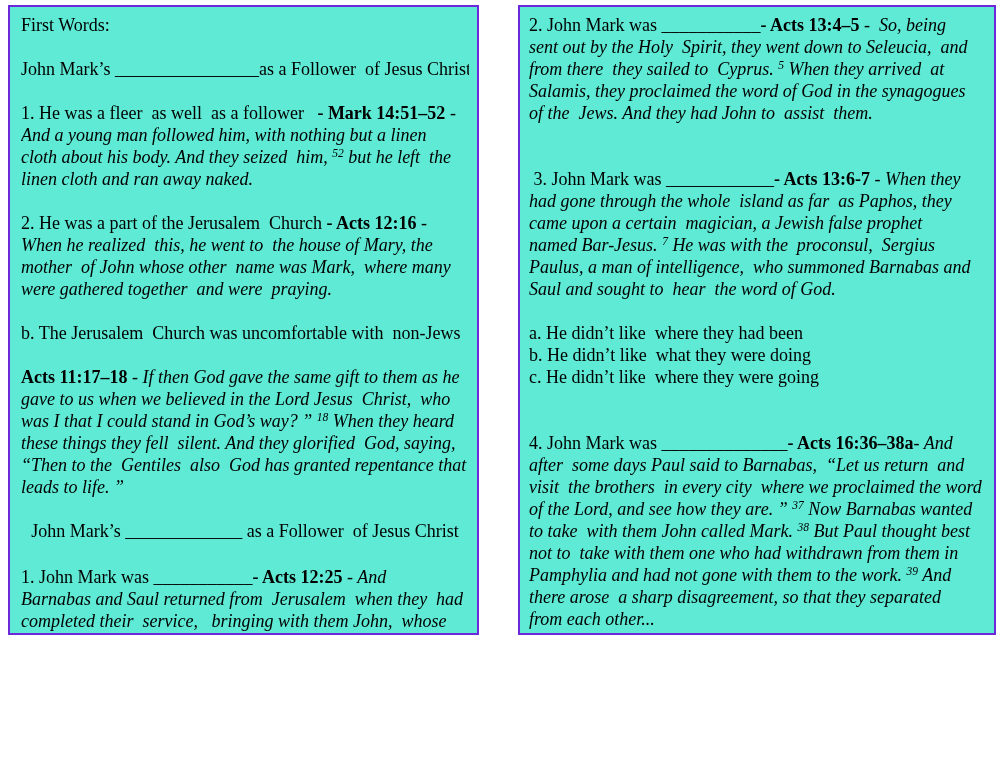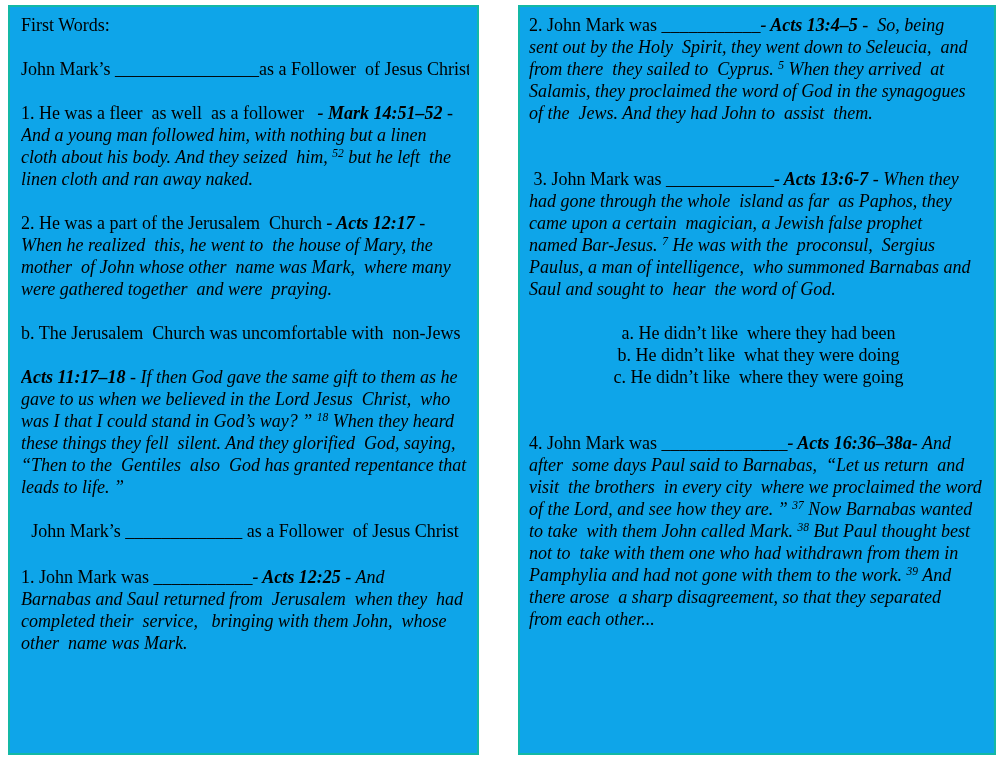--- a/index.html
+++ b/index.html
@@ -12,24 +12,24 @@
     width: 1008px;
     height: 768px;
     position: relative;
     font-family: "Liberation Serif", "DejaVu Serif", serif;
     color: #000000;
     overflow: hidden;
   }
   .panel {
     position: absolute;
     top: 5px;
-    height: 750px;
-    border: 2px solid #14b8a6;
+    height: 630px;
+    border: 2px solid #6d28d9;
     box-sizing: border-box;
-    background: #0ea5e9;
+    background: #5eead4;
     overflow: hidden;
   }
   .panel-left {
     left: 8px;
     width: 471px;
     padding: 7px 8px 7px 11px;
   }
   .panel-right {
     left: 518px;
     width: 478px;
@@ -37,21 +37,20 @@
   }
   .para {
     white-space: pre;
     font-size: 18px;
     line-height: 22px;
     overflow: hidden;
     margin: 0;
   }
   .bi {
     font-weight: bold;
-    font-style: italic;
   }
   .it {
     font-style: italic;
   }
   .sup {
     font-style: italic;
     font-size: 11.5px;
     position: relative;
     top: -6px;
     line-height: 0;
@@ -65,21 +64,21 @@
 <body>
 
 <div class="panel panel-left">
   <div>
       <div class="para" style="margin-bottom: 22px;"><span>First Words:</span></div>
       <div class="para" style="margin-bottom: 22px;"><span>John Mark’s </span><span class="blank">________________</span><span>as a Follower  of Jesus Christ</span></div>
       <div class="para" style="margin-bottom: 22px;"><span>1. He was a fleer  as well  as a follower   </span><span class="bi">- Mark 14:51–52</span><span class="it"> -
 And a young man followed him, with nothing but a linen
 cloth about his body. And they seized  him, </span><span class="sup">52</span><span class="it"> but he left  the
 linen cloth and ran away naked.</span></div>
-      <div class="para" style="margin-bottom: 22px;"><span>2. He was a part of the Jerusalem  Church </span><span class="bi">- Acts 12:17</span><span class="it"> -
+      <div class="para" style="margin-bottom: 22px;"><span>2. He was a part of the Jerusalem  Church </span><span class="bi">- Acts 12:16</span><span class="it"> -
 When he realized  this, he went to  the house of Mary, the
 mother  of John whose other  name was Mark,  where many
 were gathered together  and were  praying.</span></div>
       <div class="para" style="margin-bottom: 22px;"><span>b. The Jerusalem  Church was uncomfortable with  non-Jews</span></div>
       <div class="para" style="margin-bottom: 22px;"><span class="bi">Acts 11:17–18</span><span class="it"> - If then God gave the same gift to them as he
 gave to us when we believed in the Lord Jesus  Christ,  who
 was I that I could stand in God’s way? ” </span><span class="sup">18</span><span class="it"> When they heard
 these things they fell  silent. And they glorified  God, saying,
 “Then to the  Gentiles  also  God has granted repentance that
 leads to life. ”</span></div>
@@ -97,21 +96,21 @@
 sent out by the Holy  Spirit, they went down to Seleucia,  and
 from there  they sailed to  Cyprus. </span><span class="sup">5</span><span class="it"> When they arrived  at
 Salamis, they proclaimed the word of God in the synagogues
 of the  Jews. And they had John to  assist  them.</span></div>
       <div class="para" style="margin-bottom: 22px;"><span> 3. John Mark was </span><span class="blank">____________</span><span class="bi">- Acts 13:6-7</span><span class="it"> - When they
 had gone through the whole  island as far  as Paphos, they
 came upon a certain  magician, a Jewish false prophet
 named Bar-Jesus. </span><span class="sup">7</span><span class="it"> He was with the  proconsul,  Sergius
 Paulus, a man of intelligence,  who summoned Barnabas and
 Saul and sought to  hear  the word of God.</span></div>
-      <div class="para" style="margin-bottom: 44px; text-align: center;"><span>a. He didn’t like  where they had been
+      <div class="para" style="margin-bottom: 44px;"><span>a. He didn’t like  where they had been
 b. He didn’t like  what they were doing
 c. He didn’t like  where they were going</span></div>
       <div class="para" style="margin-bottom: 0px;"><span>4. John Mark was </span><span class="blank">______________</span><span class="bi">- Acts 16:36–38a</span><span class="it">- And
 after  some days Paul said to Barnabas,  “Let us return  and
 visit  the brothers  in every city  where we proclaimed the word
 of the Lord, and see how they are. ” </span><span class="sup">37</span><span class="it"> Now Barnabas wanted
 to take  with them John called Mark. </span><span class="sup">38</span><span class="it"> But Paul thought best
 not to  take with them one who had withdrawn from them in
 Pamphylia and had not gone with them to the work. </span><span class="sup">39</span><span class="it"> And
 there arose  a sharp disagreement, so that they separated

